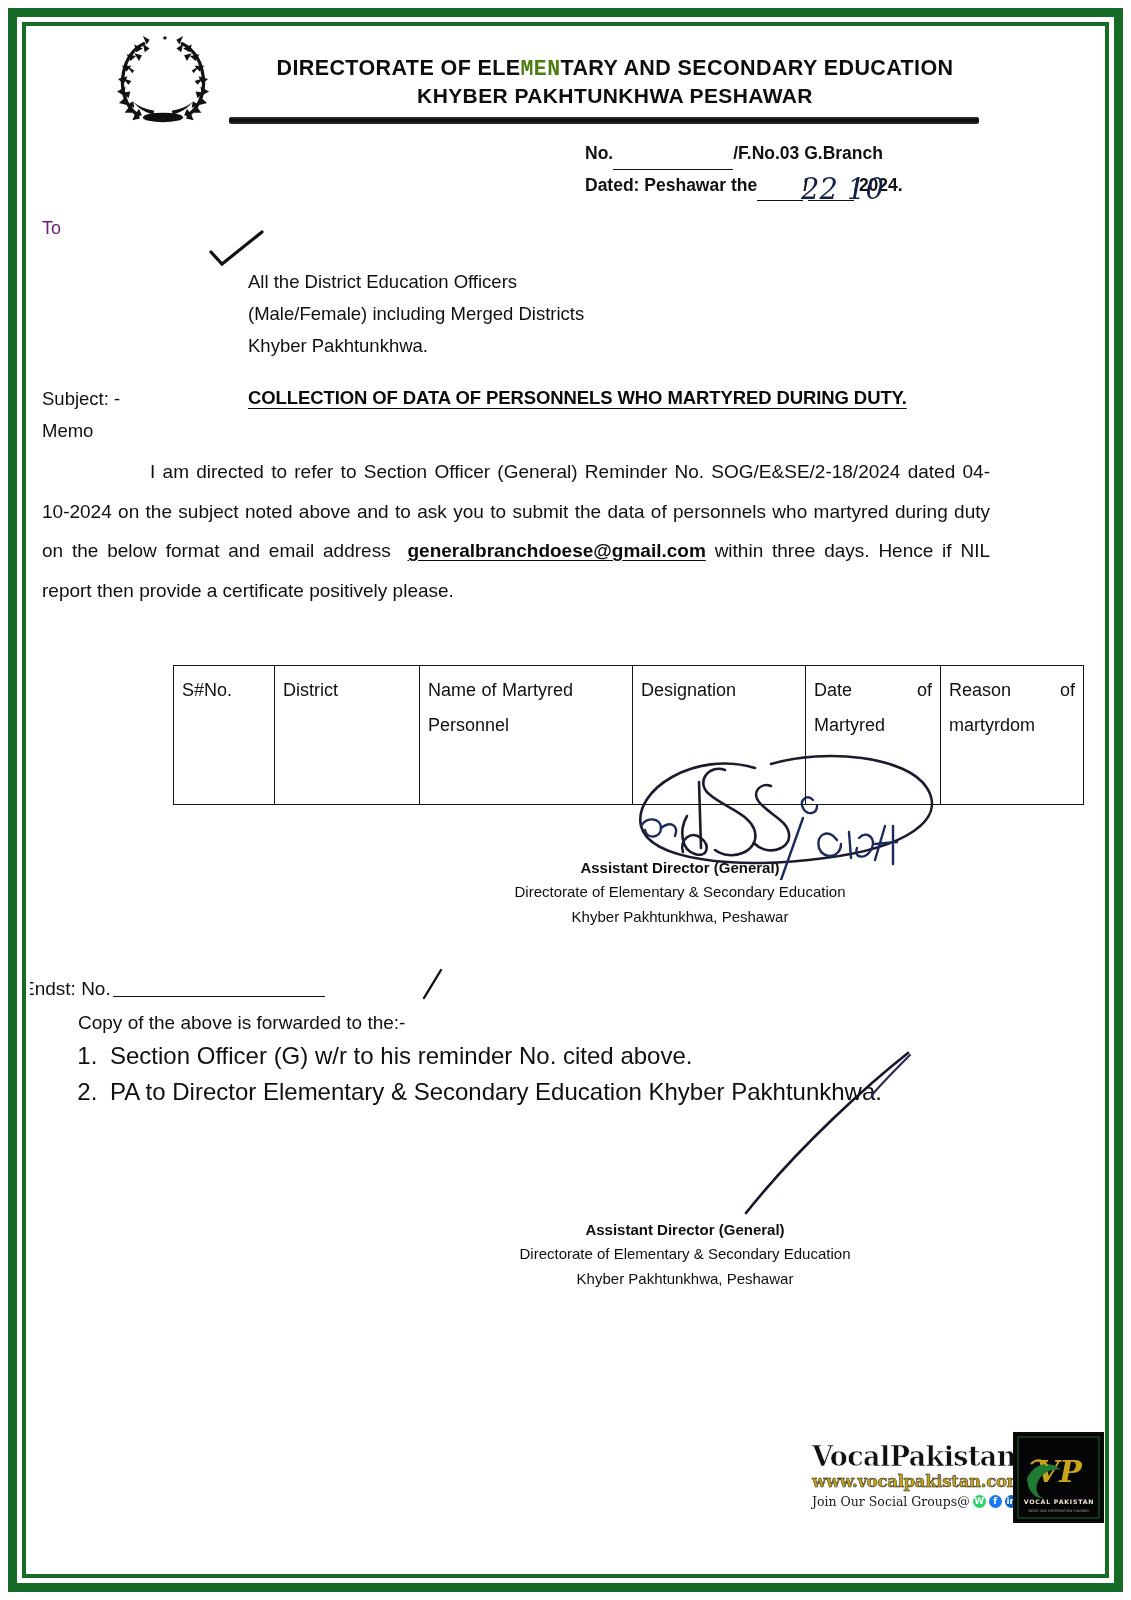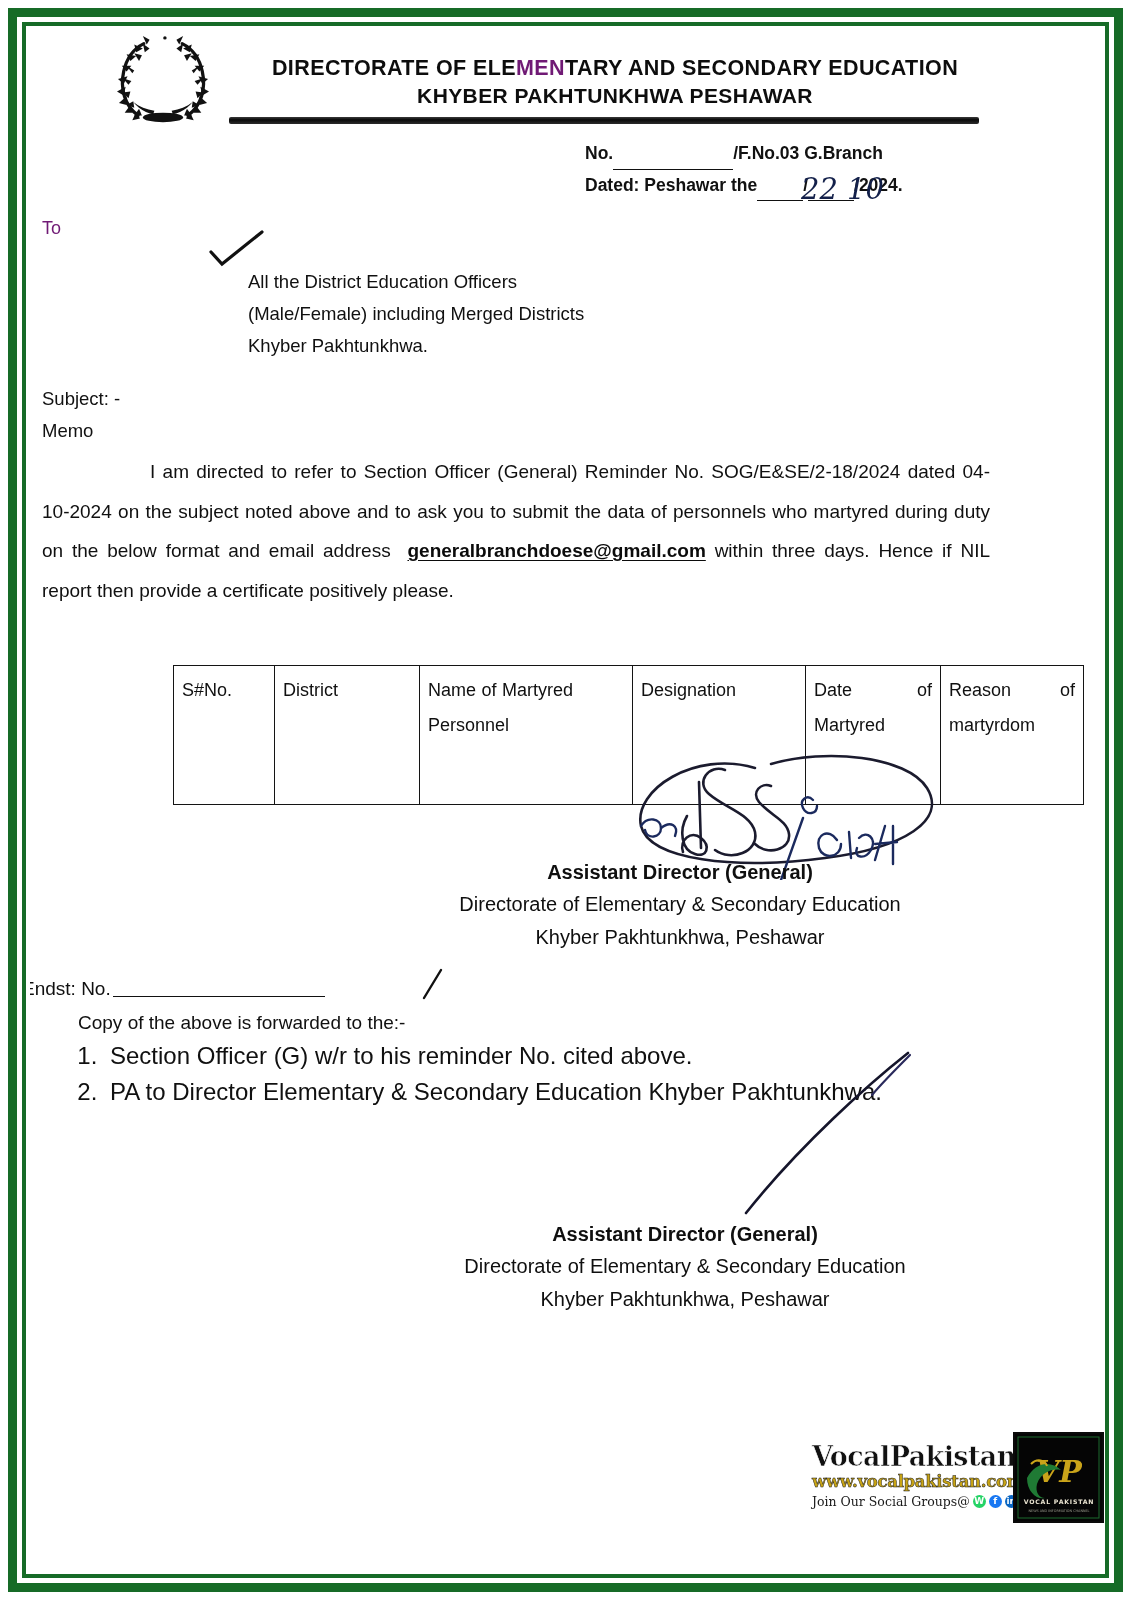--- a/index.html
+++ b/index.html
@@ -62,21 +62,22 @@
     width: 790px;
     text-align: center;
     font-size: 21.5px;
     font-weight: bold;
     letter-spacing: 0.4px;
     color: #0d0d0d;
     line-height: 1.35;
     white-space: nowrap;
   }
   .hdr-title .faded {
-    color: #701a75;
+    color: #4d7c0f;
+    font-family: Liberation Mono, monospace;
   }
   .hdr-sub {
     position: absolute;
     left: 190px; top: 54px;
     width: 790px;
     text-align: center;
     font-size: 21px;
     font-weight: bold;
     letter-spacing: 0.4px;
     color: #0d0d0d;
@@ -202,21 +203,21 @@
   .col-date  { width: 118px; }
   .col-reason{ width: 126px; }
   .just { text-align: justify; text-justify: inter-word; }
   .just::after { content: ""; display: inline-block; width: 100%; }
 
   
   .sigblock {
     position: absolute;
     width: 640px;
     text-align: center;
-    font-size: 20px;
+    font-size: 15px;
     line-height: 1.62;
     color: #0f0f0f;
   }
   .sigblock .role { font-weight: bold; }
   #sig1 { left: 330px; top: 826px; }
   #sig2 { left: 335px; top: 1188px; }
 
   .scribble { position: absolute; pointer-events: none; }
 
   
@@ -397,20 +398,21 @@
     </svg>
 
     <div class="address">
       <div>All the District Education Officers</div>
       <div>(Male/Female) including Merged Districts</div>
       <div>Khyber Pakhtunkhwa.</div>
     </div>
 
     <div class="lbl-subject">Subject: -</div>
     <div class="lbl-memo">Memo</div>
+    <div class="subject-text">COLLECTION OF DATA OF PERSONNELS WHO MARTYRED DURING DUTY.</div>
 
     <div class="body-para">
       <span class="indent"></span><span>I am directed to refer to Section Officer (General) Reminder No. SOG/E&amp;SE/2-18/2024 dated 04-10-2024 on the subject noted above and to ask you to submit the data of personnels who martyred during duty on the below format and email address </span><span class="email">generalbranchdoese@gmail.com</span><span> within three days. Hence if NIL report then provide a certificate positively please.</span>
     </div>
 
     <table class="fmt-table">
       <tbody>
         <tr>
           <td class="col-sno">S#No.</td>
           <td class="col-dist">District</td>

